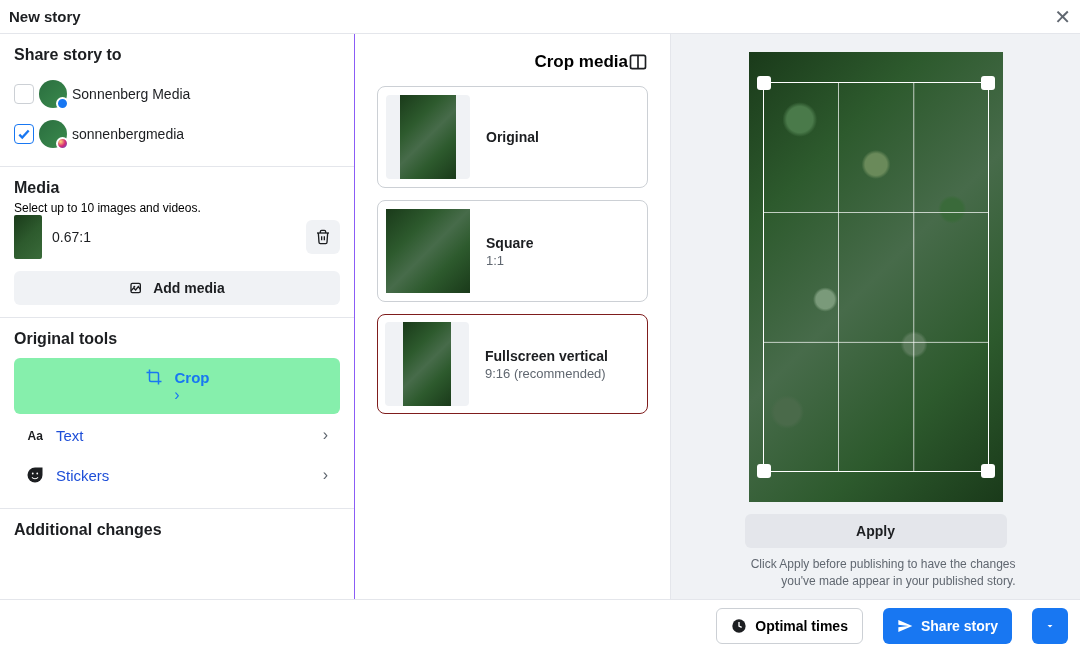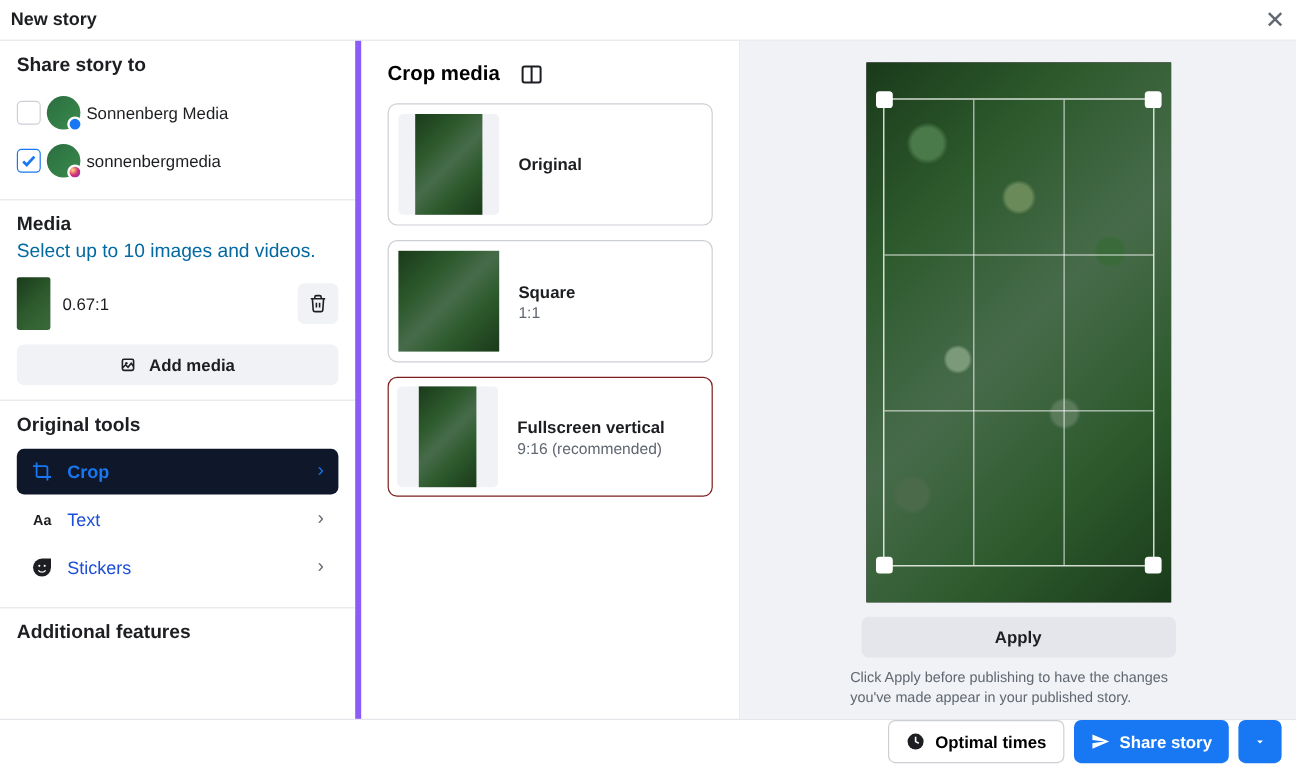--- a/index.html
+++ b/index.html
@@ -4,52 +4,52 @@
 <style>
 * { box-sizing: border-box; margin: 0; padding: 0; font-family: -apple-system, BlinkMacSystemFont, "Segoe UI", Helvetica, Arial, sans-serif; }
 body { width: 1080px; height: 651px; background: #fff; overflow: hidden; position: relative; }
 
 .header { height: 34px; border-bottom: 1px solid #e4e6eb; display: flex; align-items: center; justify-content: space-between; padding: 0 9px; }
 .header-title { font-size: 15px; font-weight: 600; color: #1c1e21; }
 .close-x { font-size: 20px; color: #606770; cursor: pointer; line-height: 1; }
 
 .main { display: flex; height: 565px; }
 
-.sidebar { width: 301px; border-right: 5px solid #8b5cf6; overflow-y: auto; position: relative; }
+.sidebar { width: 355px; border-right: 1px solid #8b5cf6; overflow-y: auto; position: relative; }
 .sidebar::-webkit-scrollbar { width: 8px; }
 .sidebar::-webkit-scrollbar-thumb { background: #bcc0c4; border-radius: 4px; }
 .pane { padding: 12px 14px; border-bottom: 1px solid #e4e6eb; }
 .pane h3 { font-size: 16px; font-weight: 700; color: #1c1e21; margin-bottom: 10px; }
 .share-row { display: flex; align-items: center; padding: 6px 0; gap: 5px; }
 .chk { width: 20px; height: 20px; border: 1px solid #ccd0d5; border-radius: 4px; display: flex; align-items: center; justify-content: center; flex-shrink: 0; }
 .chk.checked { border-color: #1877f2; }
 .chk.checked svg { width: 14px; height: 14px; }
 .avatar { width: 28px; height: 28px; border-radius: 50%; background: linear-gradient(135deg,#2a6e3f,#3b8a4d); position: relative; flex-shrink: 0; }
 .avatar .dot { position: absolute; right: -2px; bottom: -2px; width: 13px; height: 13px; border-radius: 50%; border: 2px solid #fff; }
 .dot.fb { background: #1877f2; }
 .dot.ig { background: radial-gradient(circle at 30% 30%, #feda77, #d62976, #4f5bd5); }
 .share-name { font-size: 14px; color: #1c1e21; }
 
-.media-sub { font-size: 16px; color: #0369a1; margin-top: -6px; margin-bottom: 12px; }
+.media-sub { font-size: 12px; color: #000000; margin-top: -6px; margin-bottom: 0; }
 .media-row { display: flex; align-items: center; justify-content: space-between; margin-bottom: 12px; }
 .thumb-sm { width: 28px; height: 44px; background: linear-gradient(135deg,#1a3a1a,#2d5a2d,#3a6b3a); border-radius: 2px; }
 .ratio { font-size: 14px; color: #1c1e21; margin-left: 10px; }
 .trash { width: 34px; height: 34px; background: #f0f2f5; border-radius: 6px; display: flex; align-items: center; justify-content: center; cursor: pointer; }
 .add-media-btn { width: 100%; height: 34px; background: #f0f2f5; border: none; border-radius: 6px; font-size: 14px; font-weight: 600; color: #1c1e21; cursor: pointer; display: flex; align-items: center; justify-content: center; gap: 8px; }
 
 .tool-row { display: flex; align-items: center; justify-content: space-between; padding: 10px 12px; border-radius: 6px; cursor: pointer; margin: 2px 0; }
-.tool-row.selected { background: #0f172a; }
+.tool-row.selected { background: #86efac; flex-direction: column; }
 .tool-row.selected .tool-label { color: #1877f2; font-weight: 600; }
 .tool-left { display: flex; align-items: center; gap: 12px; }
 .tool-label { font-size: 15px; color: #1d4ed8; }
 .chev { color: #606770; }
 .tool-row.selected .chev { color: #1877f2; }
 
 .center { width: 316px; border-right: 1px solid #e4e6eb; padding: 18px 22px; }
-.center-head { display: flex; align-items: center; justify-content: flex-start; margin-bottom: 14px; gap: 16px; }
+.center-head { display: flex; align-items: center; justify-content: flex-end; margin-bottom: 14px; }
 .center-head h3 { font-size: 17px; font-weight: 700; }
 .crop-opt { border: 1px solid #ccd0d5; border-radius: 8px; display: flex; align-items: center; gap: 16px; padding: 8px; margin-bottom: 12px; background: #fff; cursor: pointer; }
 .crop-opt.selected { border: 1px solid #7f1d1d; padding: 7px; }
 .crop-thumb-wrap { width: 84px; height: 84px; background: #f0f2f5; display: flex; align-items: center; justify-content: center; border-radius: 4px; flex-shrink: 0; }
 .crop-thumb { background: linear-gradient(135deg,#1a3a1a 0%,#2d5a2d 30%,#476b4a 50%,#2d5a2d 70%,#1a3a1a 100%); }
 .ct-orig { width: 56px; height: 84px; }
 .ct-sq { width: 84px; height: 84px; }
 .ct-fv { width: 48px; height: 84px; }
 .crop-title { font-size: 14px; font-weight: 700; color: #1c1e21; }
 .crop-sub { font-size: 13px; color: #606770; margin-top: 2px; }
@@ -66,23 +66,23 @@
   linear-gradient(135deg,#1a3a1a 0%,#2d5a2d 25%,#476b4a 50%,#2d5a2d 75%,#1a3a1a 100%); }
 .crop-frame { position: absolute; left: 14px; right: 14px; top: 30px; bottom: 30px; border: 1px solid #fff; }
 .crop-frame::before, .crop-frame::after { content: ""; position: absolute; background: rgba(255,255,255,0.7); }
 .crop-frame::before { left: 33.3%; width: 1px; top: 0; bottom: 0; box-shadow: calc(226px * 0.333) 0 0 rgba(255,255,255,0.7); }
 .crop-frame::after { top: 33.3%; height: 1px; left: 0; right: 0; box-shadow: 0 calc(390px * 0.333) 0 rgba(255,255,255,0.7); }
 .handle { position: absolute; width: 14px; height: 14px; background: #fff; border-radius: 3px; }
 .h-tl { top: -7px; left: -7px; } .h-tr { top: -7px; right: -7px; }
 .h-bl { bottom: -7px; left: -7px; } .h-br { bottom: -7px; right: -7px; }
 
 .apply-btn { width: 262px; height: 34px; background: #e4e6eb; border: none; border-radius: 6px; font-size: 14px; font-weight: 600; color: #1c1e21; margin-top: 12px; cursor: pointer; }
-.apply-note { font-size: 12px; color: #606770; text-align: left; margin-top: 8px; max-width: 280px; line-height: 1.4; }
-
-.footer { height: 52px; border-top: 1px solid #e4e6eb; display: flex; justify-content: flex-end; padding: 0 12px; gap: 8px; background:#fff; }
+.apply-note { font-size: 12px; color: #606770; text-align: right; margin-top: 8px; max-width: 280px; line-height: 1.4; }
+
+.footer { height: 52px; border-top: 1px solid #e4e6eb; display: flex; align-items: center; justify-content: flex-end; padding: 0 12px; gap: 20px; background:#fff; }
 .opt-times { height: 36px; padding: 0 14px; border: 1px solid #ccd0d5; border-radius: 6px; background: #fff; font-size: 14px; font-weight: 600; display: flex; align-items: center; gap: 8px; cursor: pointer; }
 .share-btn { height: 36px; padding: 0 14px; background: #1877f2; color: #fff; border: none; border-radius: 6px; font-size: 14px; font-weight: 600; display: flex; align-items: center; gap: 8px; cursor: pointer; }
 .share-dd { width: 36px; height: 36px; background: #1877f2; color: #fff; border: none; border-radius: 6px; display: flex; align-items: center; justify-content: center; cursor: pointer; }
 </style>
 </head>
 <body>
 
 <div class="header">
   <div class="header-title">New story</div>
   <div class="close-x">✕</div>
@@ -170,21 +170,21 @@
               <circle cx="15" cy="10" r="1.2" fill="#fff"></circle>
               <path d="M8 15c1 1.5 2.5 2 4 2s3-.5 4-2" fill="none" stroke="#fff" stroke-width="1.5"></path>
             </svg>
           <span class="tool-label">Stickers</span>
         </div>
         <span class="chev">›</span>
       </div>
     </div>
 
     <div class="pane" style="border-bottom:none;">
-      <h3>Additional features</h3>
+      <h3>Additional changes</h3>
     </div>
   </div>
 
   <div class="center">
     <div class="center-head">
       <h3>Crop media</h3>
       <svg width="20" height="20" viewBox="0 0 24 24" fill="none" stroke="#1c1e21" stroke-width="2">
           <rect x="3" y="4" width="18" height="16" rx="2"></rect>
           <line x1="12" y1="4" x2="12" y2="20"></line>
         </svg>

